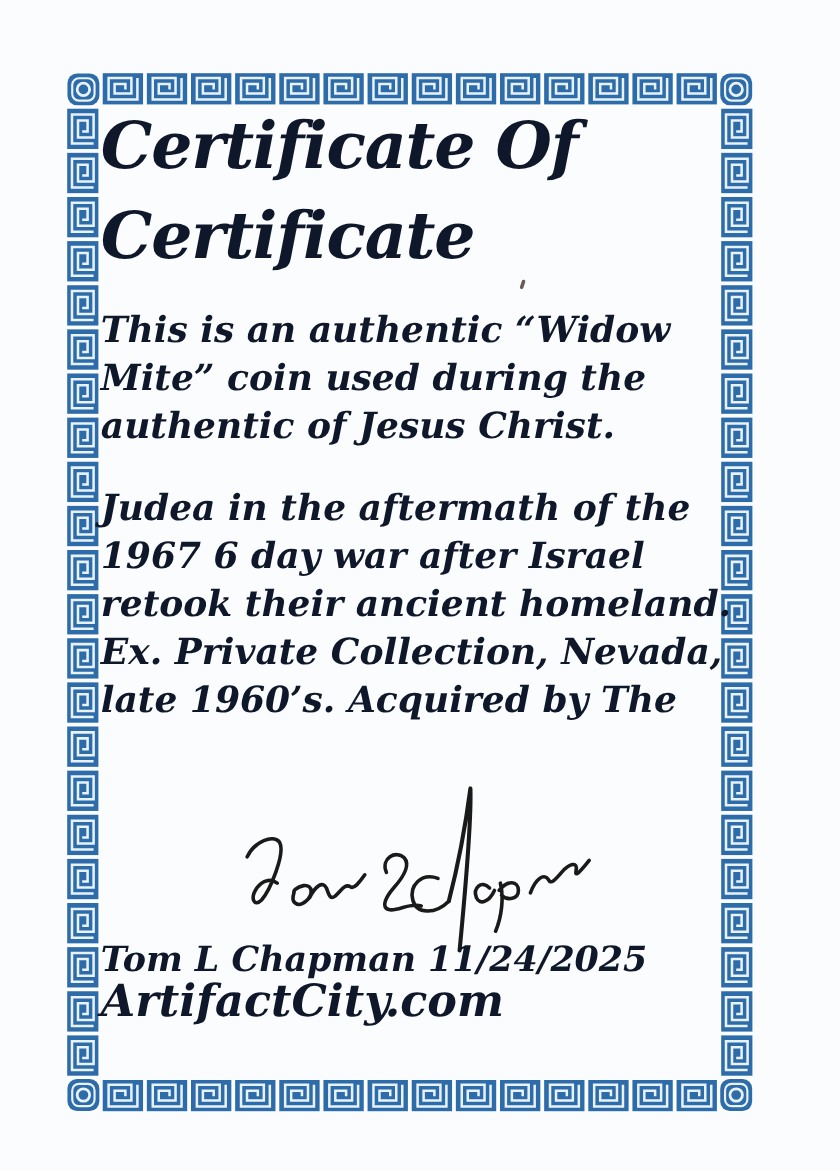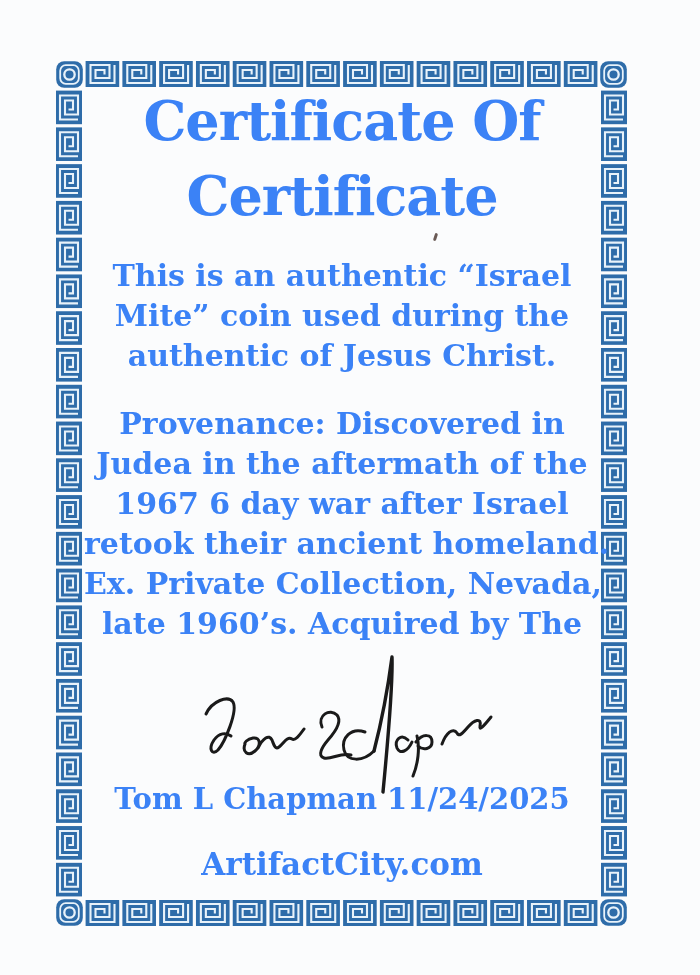--- a/index.html
+++ b/index.html
@@ -15,30 +15,31 @@
     position: absolute;
     left: 55px;
     top: 60px;
     width: 573px;
     height: 867px;
   }
   .textblock {
     position: absolute;
     left: 84px;
     width: 516px;
-    text-align: center;
-    color: #3b82f6;
+    text-align: left;
+    color: #0f172a;
+    font-style: italic;
     font-weight: 700;
   }
   .title-block { top: 84px; font-size: 54px; line-height: 75px; letter-spacing: -1px; }
   .intro-block { top: 256px; font-size: 30px; line-height: 40px; }
   .prov-block  { top: 404px; font-size: 30px; line-height: 40px; }
   .line { white-space: nowrap; }
   .signer-block  { top: 779px; font-size: 29px; line-height: 40px; }
-  .website-block { top: 844px; font-size: 31px; line-height: 40px; }
+  .website-block { top: 814px; font-size: 37px; line-height: 40px; }
   .signature-svg {
     position: absolute;
     left: 195px;
     top: 640px;
     width: 310px;
     height: 170px;
   }
   .stray-mark {
     position: absolute;
     left: 434px;
@@ -148,27 +149,26 @@
     </svg>
 
   <div class="textblock title-block">
     <div class="line">Certificate Of</div>
     <div class="line">Certificate</div>
   </div>
 
   <div class="stray-mark"></div>
 
   <div class="textblock intro-block">
-    <div class="line">This is an authentic “Israel</div>
+    <div class="line">This is an authentic “Widow</div>
     <div class="line">Mite” coin used during the</div>
     <div class="line">authentic of Jesus Christ.</div>
   </div>
 
   <div class="textblock prov-block">
-    <div class="line">Provenance: Discovered in</div>
     <div class="line">Judea in the aftermath of the</div>
     <div class="line">1967 6 day war after Israel</div>
     <div class="line">retook their ancient homeland.</div>
     <div class="line">Ex. Private Collection, Nevada,</div>
     <div class="line">late 1960’s. Acquired by The</div>
   </div>
 
   <svg class="signature-svg" viewBox="0 0 310 170" xmlns="http://www.w3.org/2000/svg">
     <g fill="none" stroke="#1a1a1a" stroke-width="3" stroke-linecap="round" stroke-linejoin="round">
 

